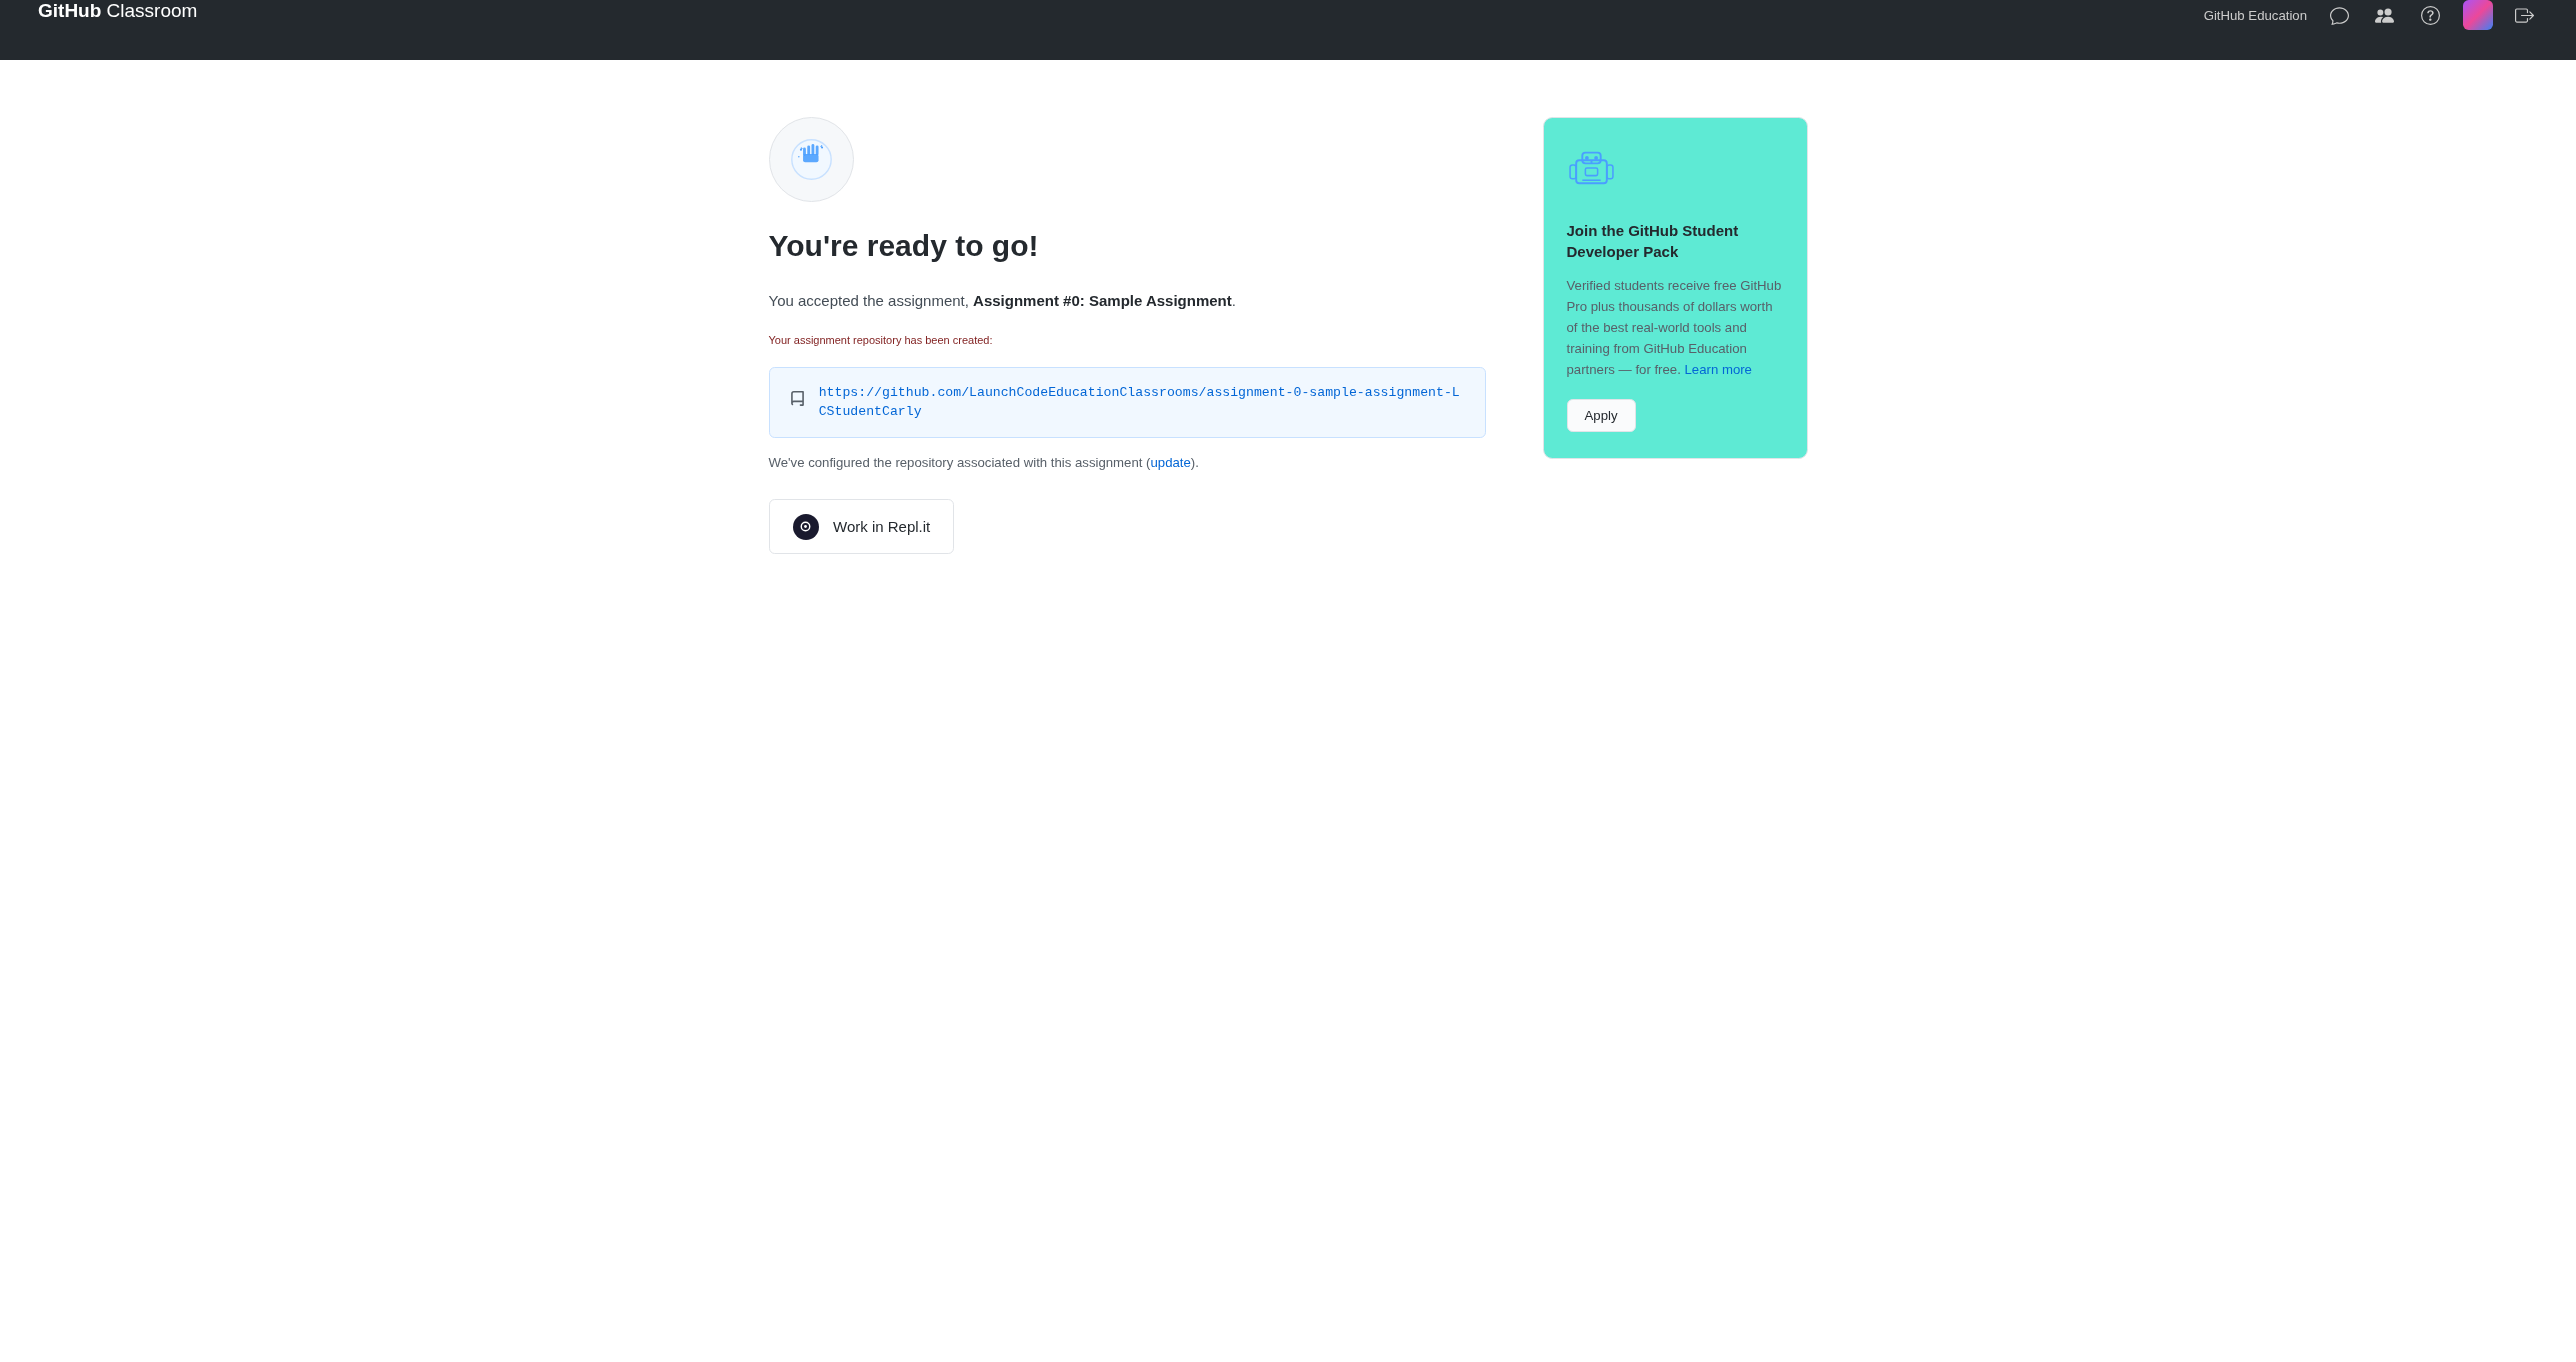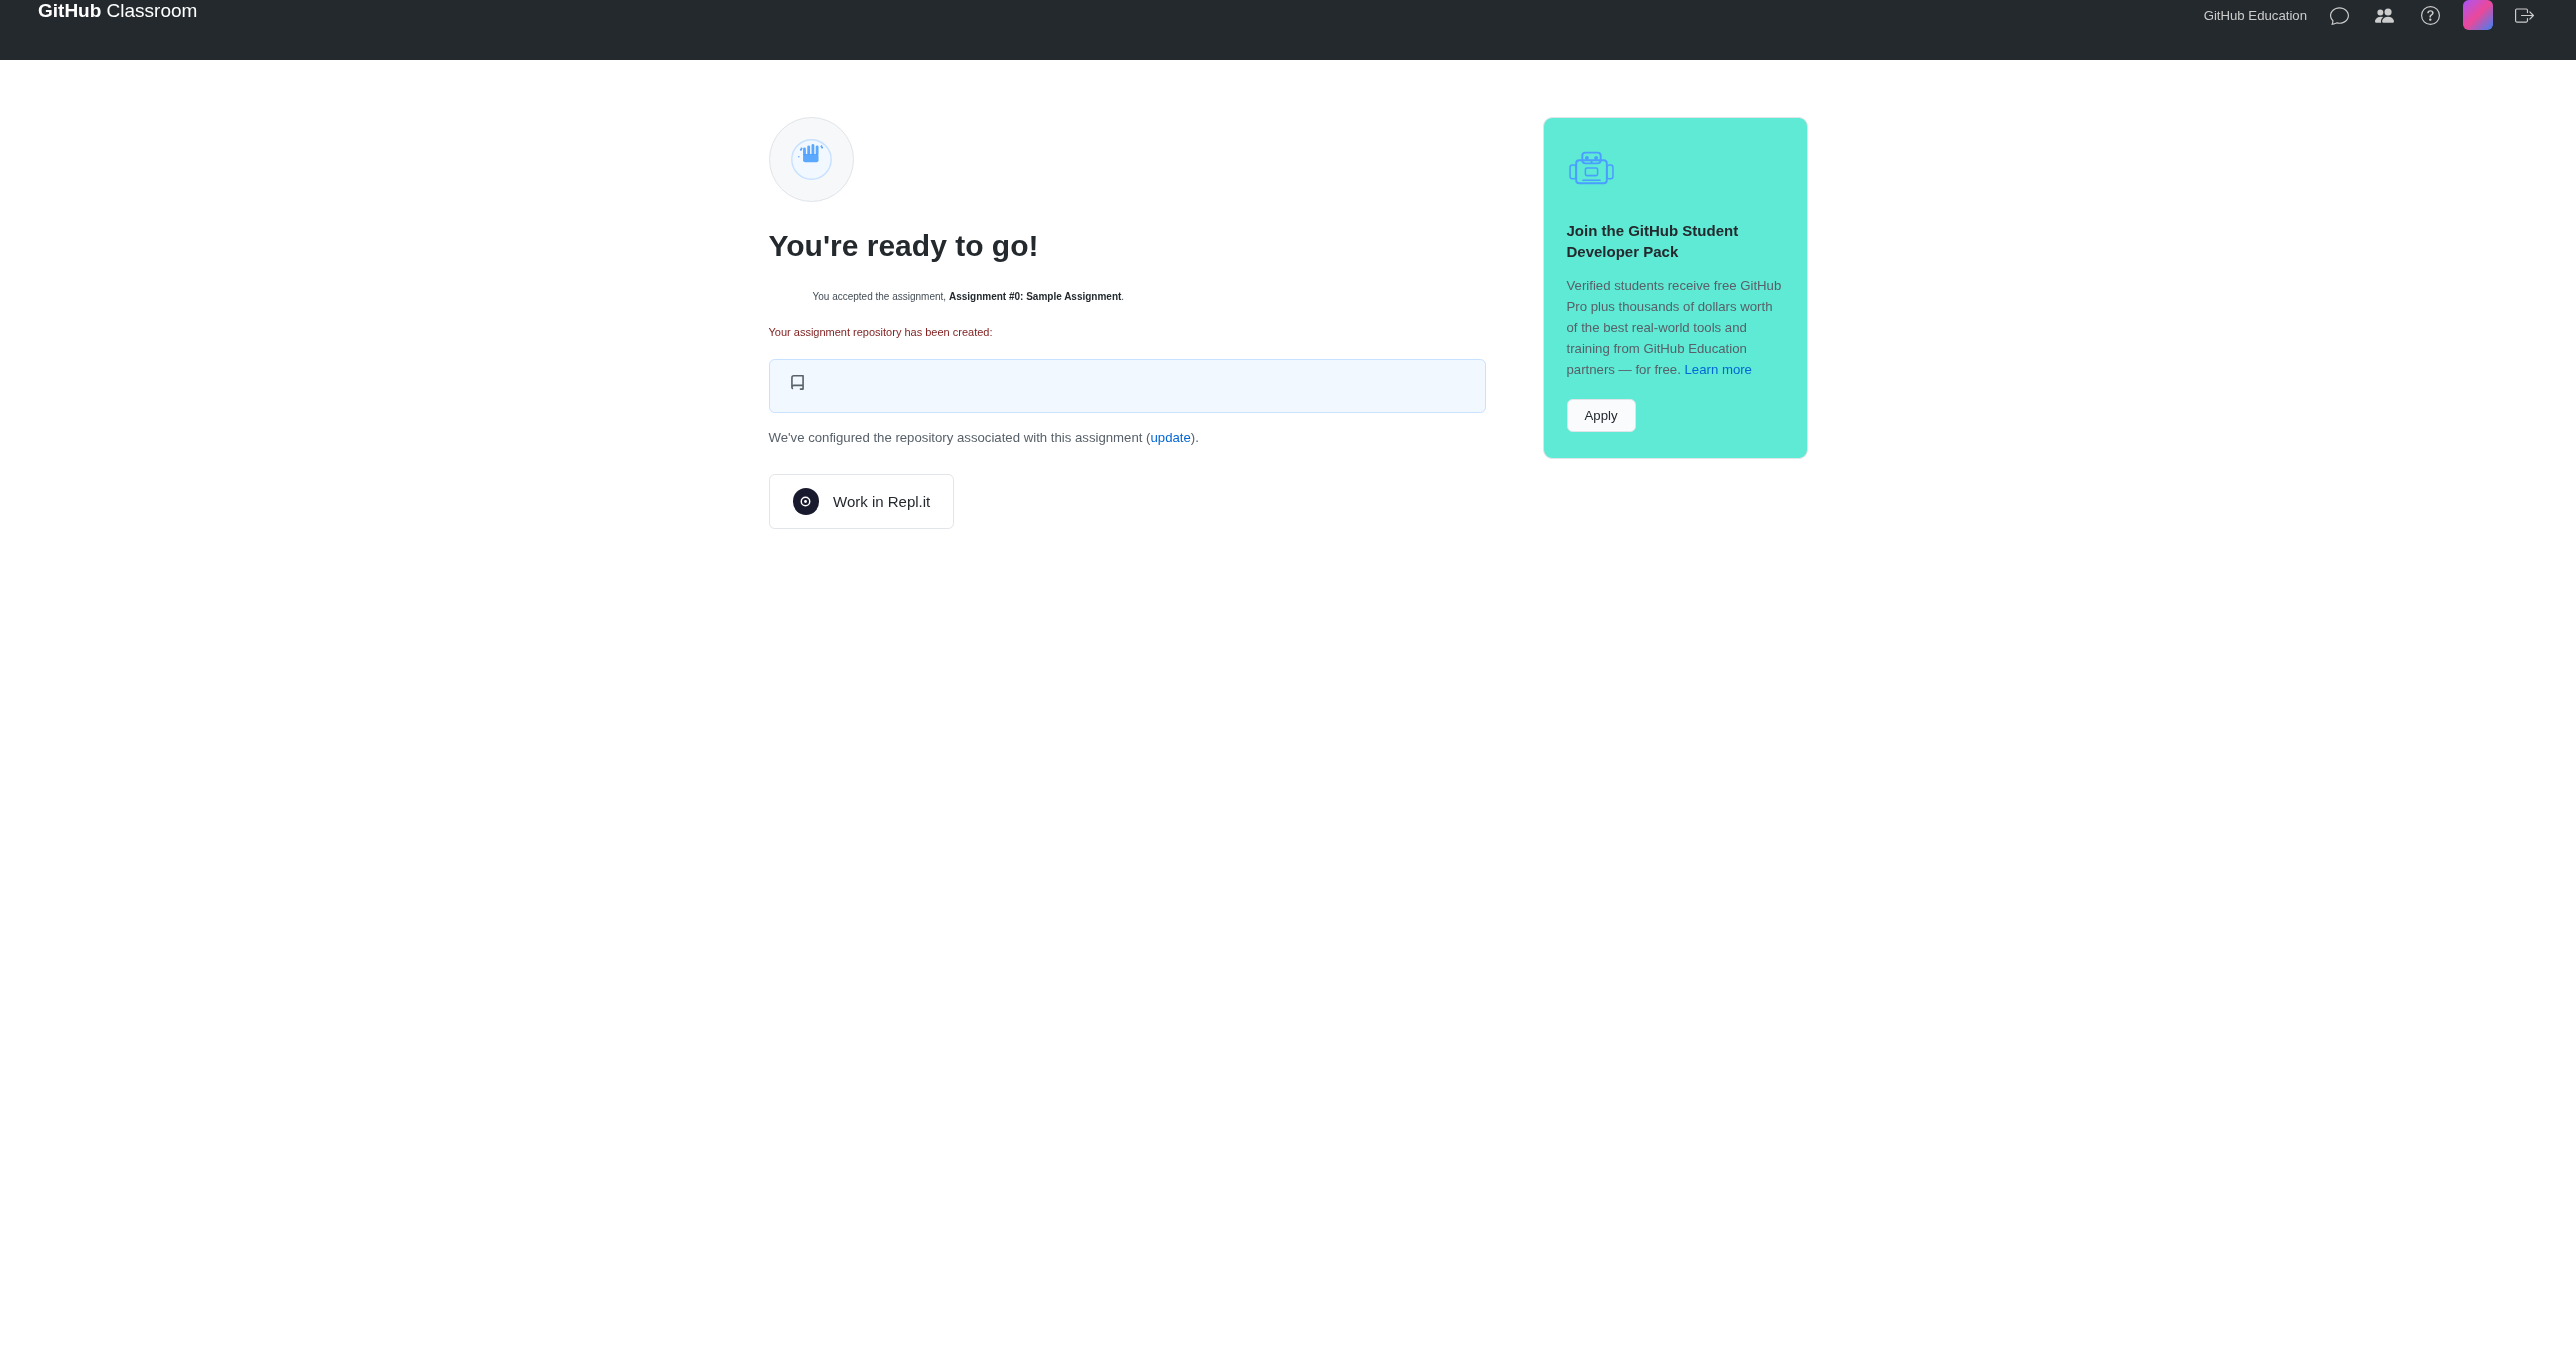--- a/index.html
+++ b/index.html
@@ -97,25 +97,24 @@
     }
 
     .page-title {
       font-size: 30px;
       font-weight: 600;
       color: #24292e;
       margin-bottom: 26.5px;
     }
 
     .assignment-text {
-      font-size: 10px;
+      font-size: 15px;
       color: #444d56;
       margin-bottom: 19px;
       line-height: 1.6;
-      margin-left: 44px;
     }
     .assignment-text strong {
       color: #24292e;
       font-weight: 700;
     }
 
     .repo-label {
       font-size: 11px;
       color: #7f1d1d;
       margin-bottom: 17px;
@@ -304,20 +303,21 @@
       
       <p class="repo-label">Your assignment repository has been created:</p>
 
       
       <div class="repo-link-box">
         <span class="repo-icon">
           <svg width="17" height="17" viewBox="0 0 16 16" fill="#586069">
             <path d="M2 2.5A2.5 2.5 0 0 1 4.5 0h8.75a.75.75 0 0 1 .75.75v12.5a.75.75 0 0 1-.75.75h-2.5a.75.75 0 0 1 0-1.5h1.75v-2h-8a1 1 0 0 0-.714 1.7.75.75 0 1 1-1.072 1.05A2.495 2.495 0 0 1 2 11.5Zm10.5-1h-8a1 1 0 0 0-1 1v6.708A2.486 2.486 0 0 1 4.5 9h8V1.5Z"></path>
           </svg>
         </span>
+        <a class="repo-url" href="#">https://github.com/LaunchCodeEducationClassrooms/assignment-0-sample-assignment-LCStudentCarly</a>
       </div>
 
       
       <p class="config-text">
         <span>We've configured the repository associated with this assignment (</span><a href="#">update</a><span>).</span>
       </p>
 
       
       <button class="replit-btn">
         <span class="replit-icon">

